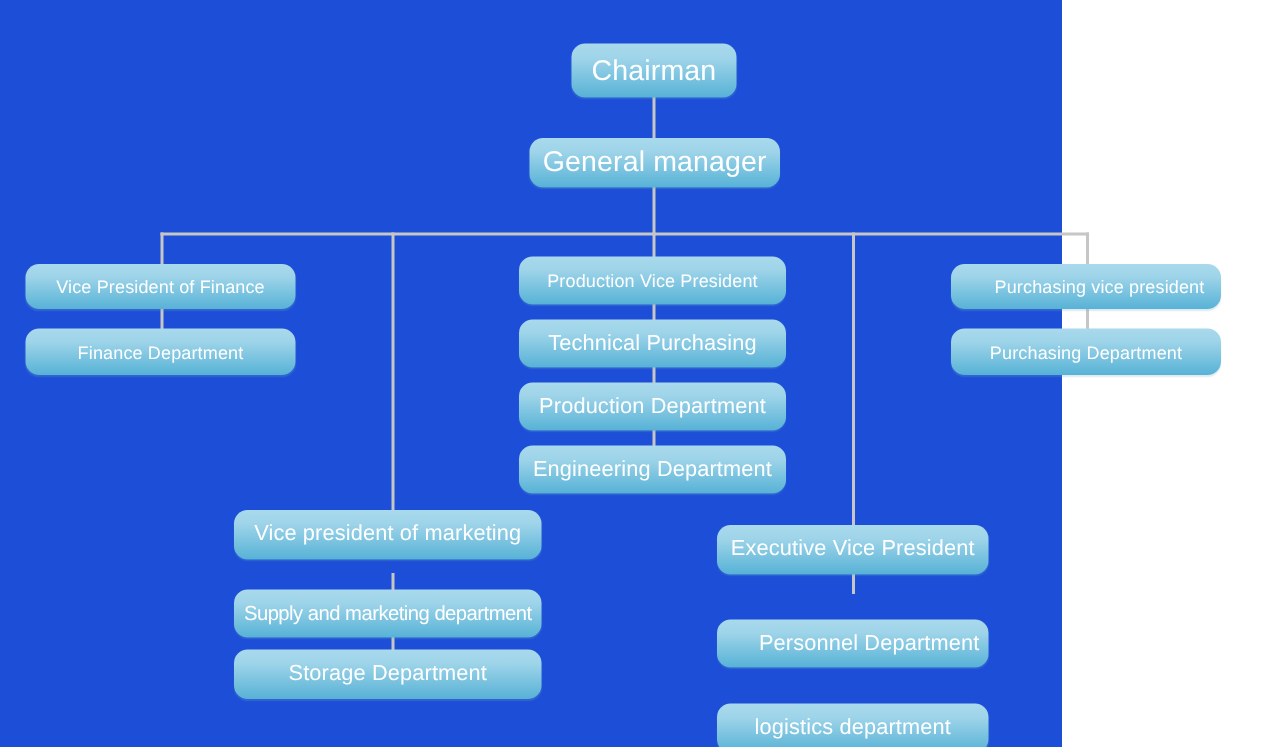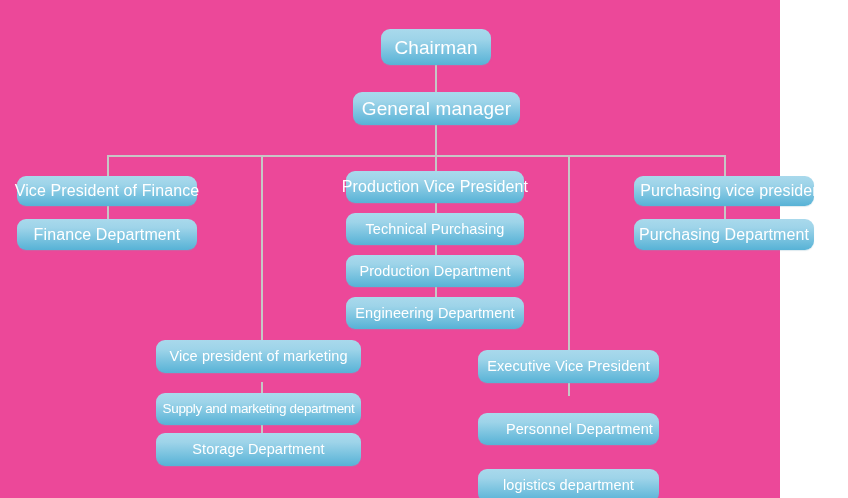--- a/index.html
+++ b/index.html
@@ -8,23 +8,23 @@
     background: #ffffff;
   }
   body {
     width: 848px;
     height: 498px;
     font-family: "Liberation Sans", sans-serif;
     overflow: hidden;
   }
   #chart {
     position: relative;
-    width: 780px;
+    width: 708px;
     height: 498px;
-    background: #ec4899;
+    background: #1d4ed8;
   }
   .node {
     position: absolute;
     box-sizing: border-box;
     display: flex;
     align-items: center;
     justify-content: center;
     border-radius: 9px;
     background: linear-gradient(to bottom, #a9d9ec 0%, #9ed4e9 28%, #74c0de 70%, #57b2d6 100%);
     color: #ffffff;
@@ -35,21 +35,21 @@
     z-index: 3;
     box-shadow: 0 1px 1px rgba(120,170,190,0.25);
   }
   .node-label {
     display: block;
     padding: 0 6px;
   }
   .n-chairman   { font-size: 19px; }
   .n-gm         { font-size: 19px; }
   .n-big        { font-size: 14.5px; }
-  .n-mid        { font-size: 16px; }
+  .n-mid        { font-size: 12px; }
   .n-tight      { font-size: 13.5px; letter-spacing: -0.35px; }
 
   .line {
     position: absolute;
     background: #c6c6c6;
     z-index: 1;
   }
   .v { width: 2px; }
   .h { height: 2px; }
 </style>

